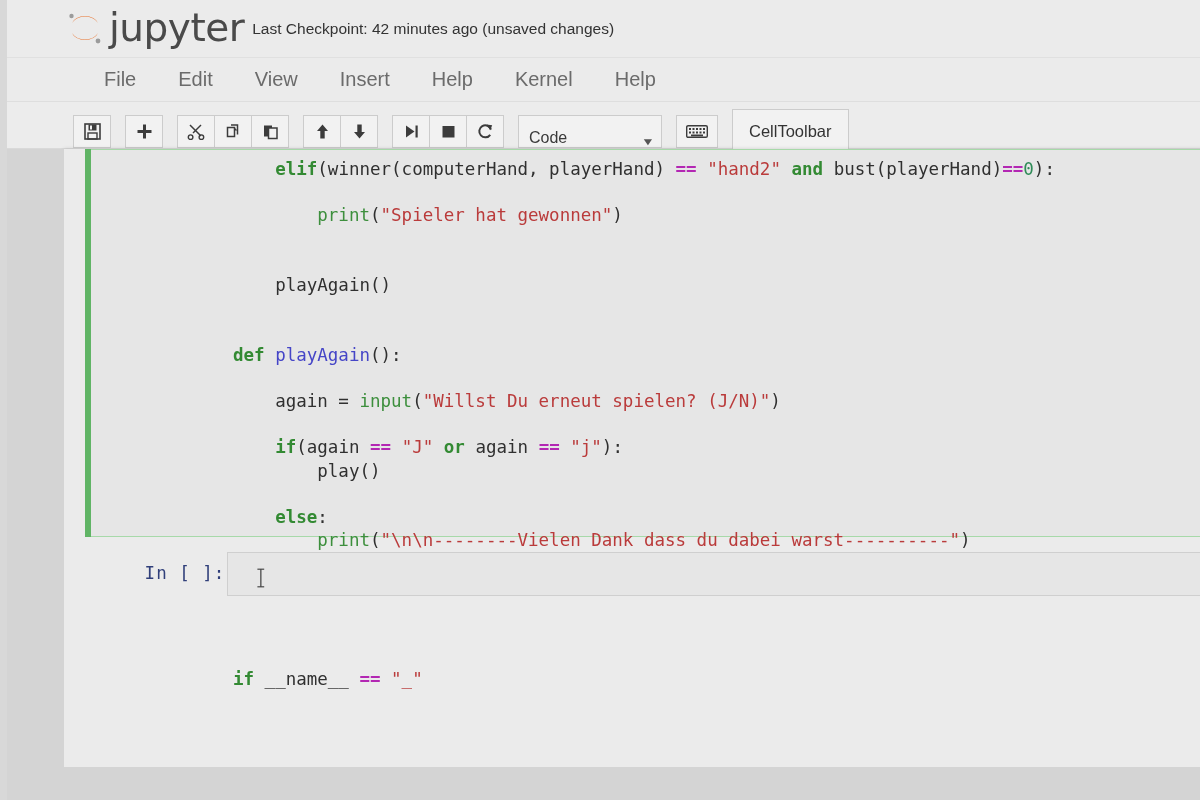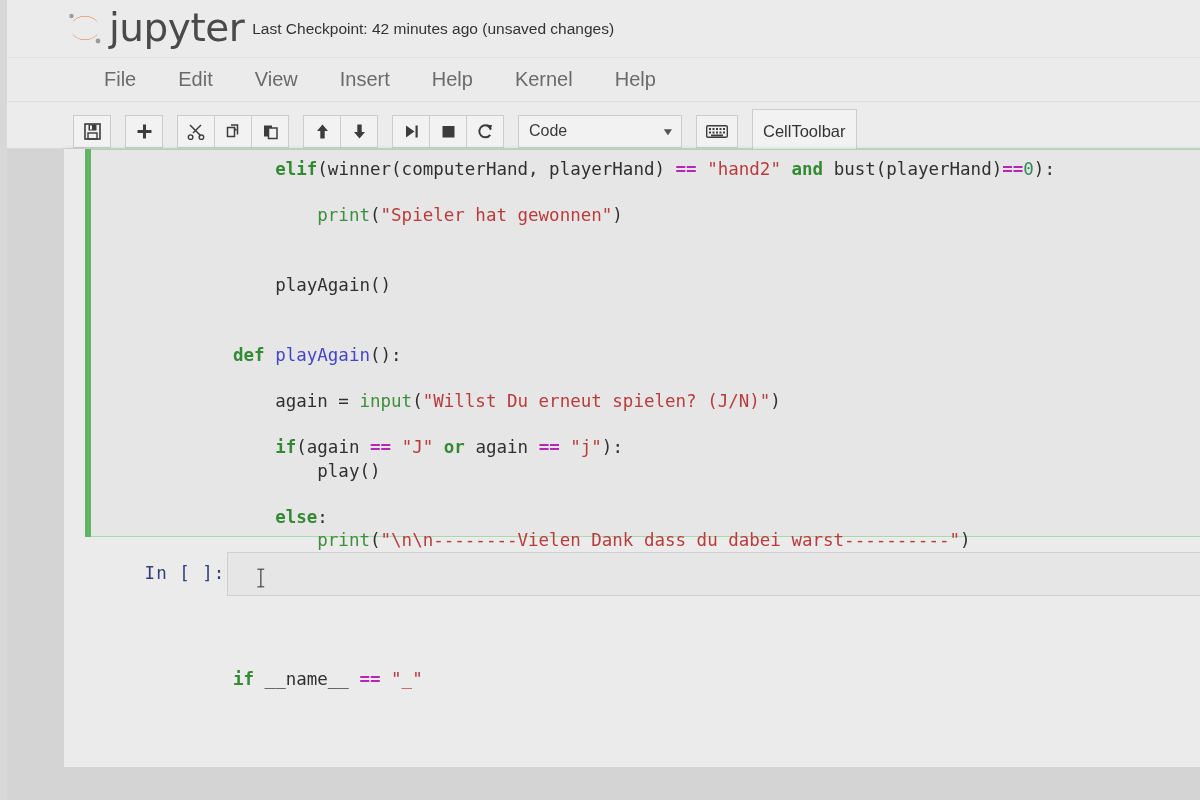--- a/index.html
+++ b/index.html
@@ -128,27 +128,27 @@
     align-items: center;
     justify-content: center;
     box-sizing: border-box;
     margin-left: -1px;
     color: #3c3c3c;
   }
   .tb-group .tb-btn:first-child { margin-left: 0; }
   .tb-btn svg { display: block; }
 
   #cell-type-select {
-    width: 164px;
+    width: 144px;
     height: 33px;
     background: #f2f2f2;
     border: 1px solid #cccccc;
     box-sizing: border-box;
     display: flex;
-    align-items: center;
+    align-items: flex-end;
     padding: 0 8px 0 10px;
     font-size: 16px;
     color: #3a3a3a;
     justify-content: space-between;
     margin-right: 14px;
   }
   #cell-type-select .caret {
     font-size: 10px;
     color: #555;
     transform: scaleX(1.4);
@@ -164,21 +164,21 @@
     justify-content: center;
     margin-right: 14px;
   }
   #celltoolbar-btn {
     height: 44px;
     background: #f2f2f2;
     border: 1px solid #cccccc;
     box-sizing: border-box;
     display: flex;
     align-items: center;
-    padding: 0 10px;
+    padding: 0 16px;
     font-size: 16.5px;
     color: #333333;
   }
 
   
   #notebook-shadow {
     position: absolute;
     left: 57px;
     top: 149px;
     width: 1160px;

